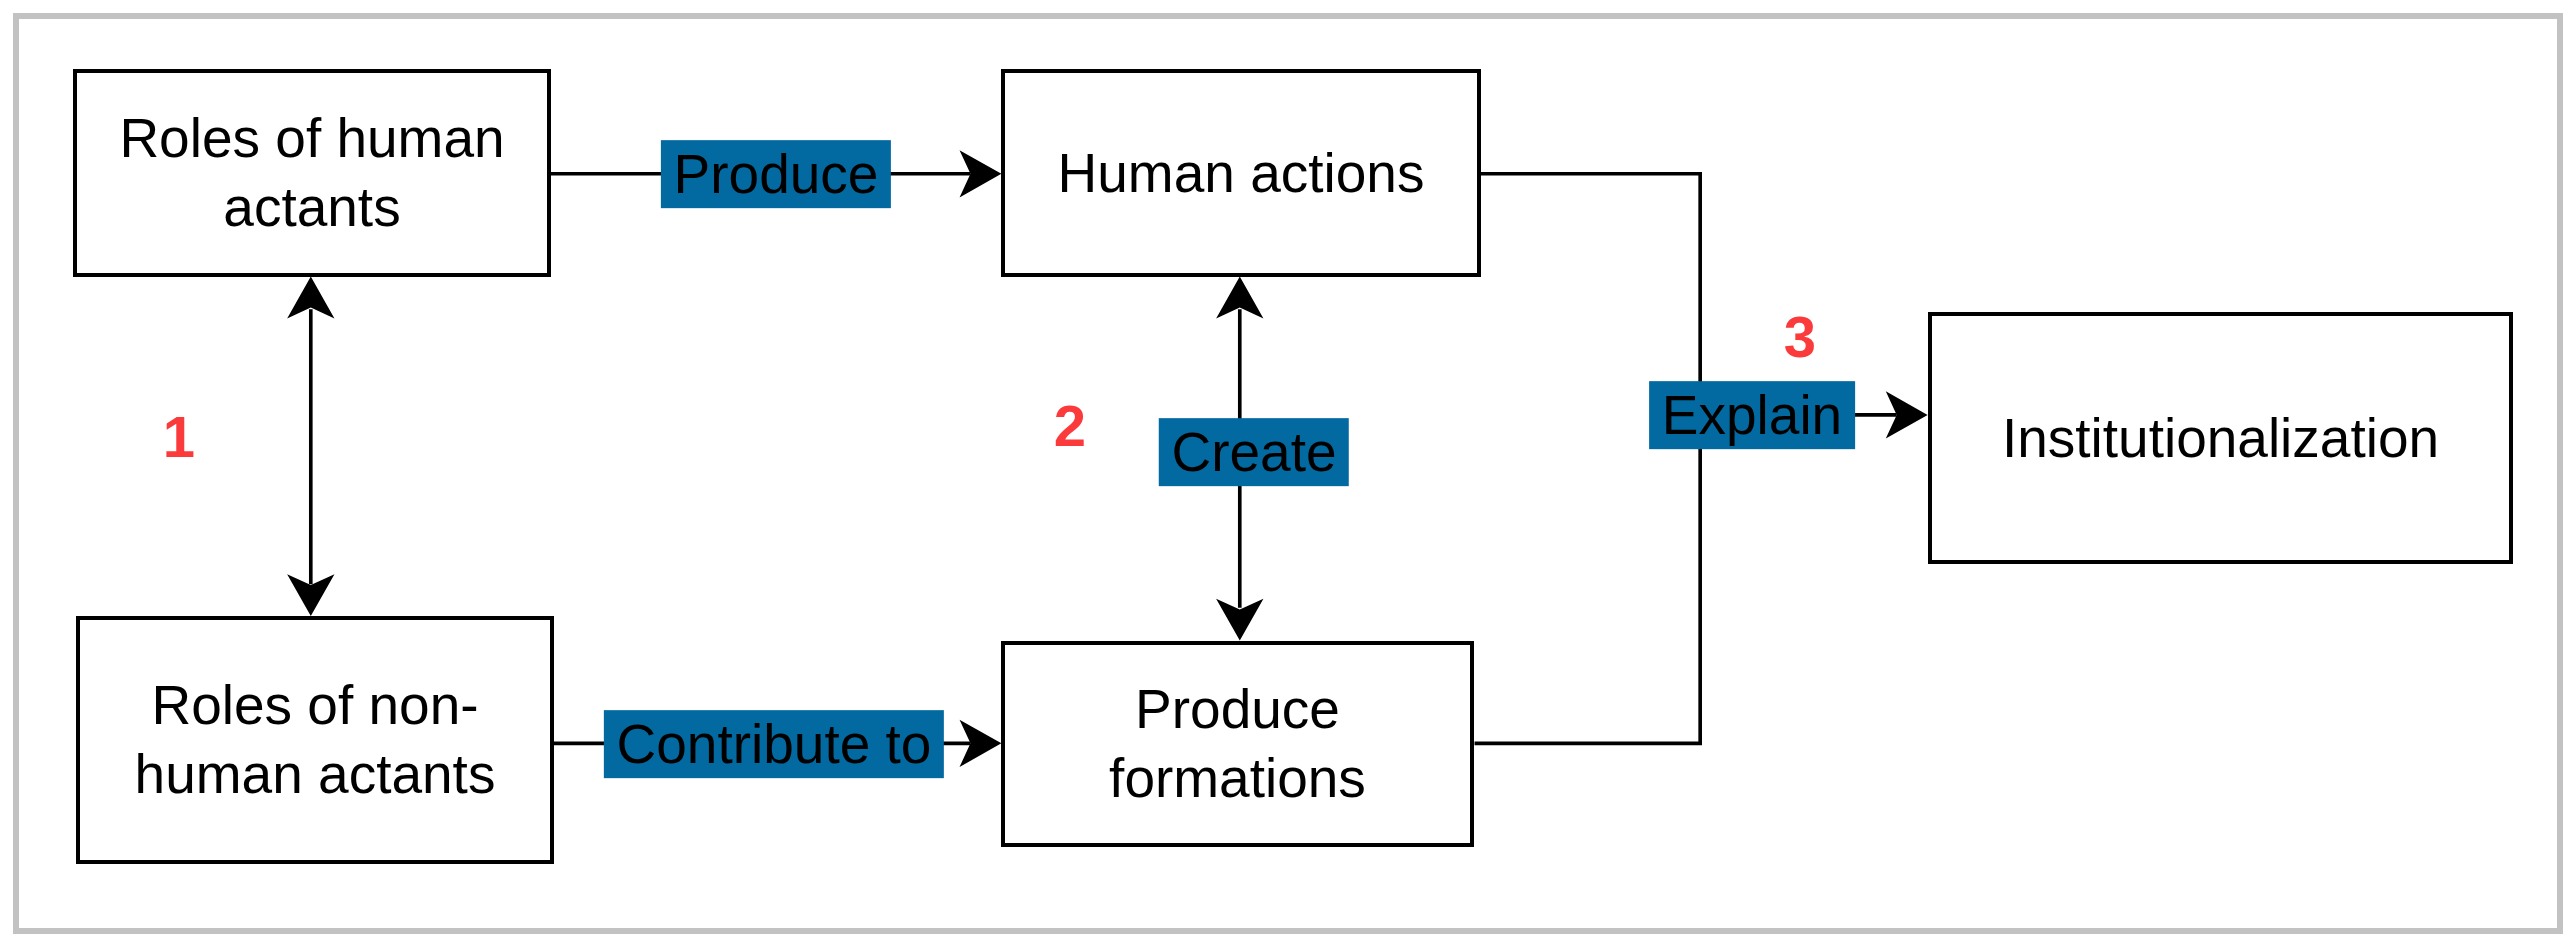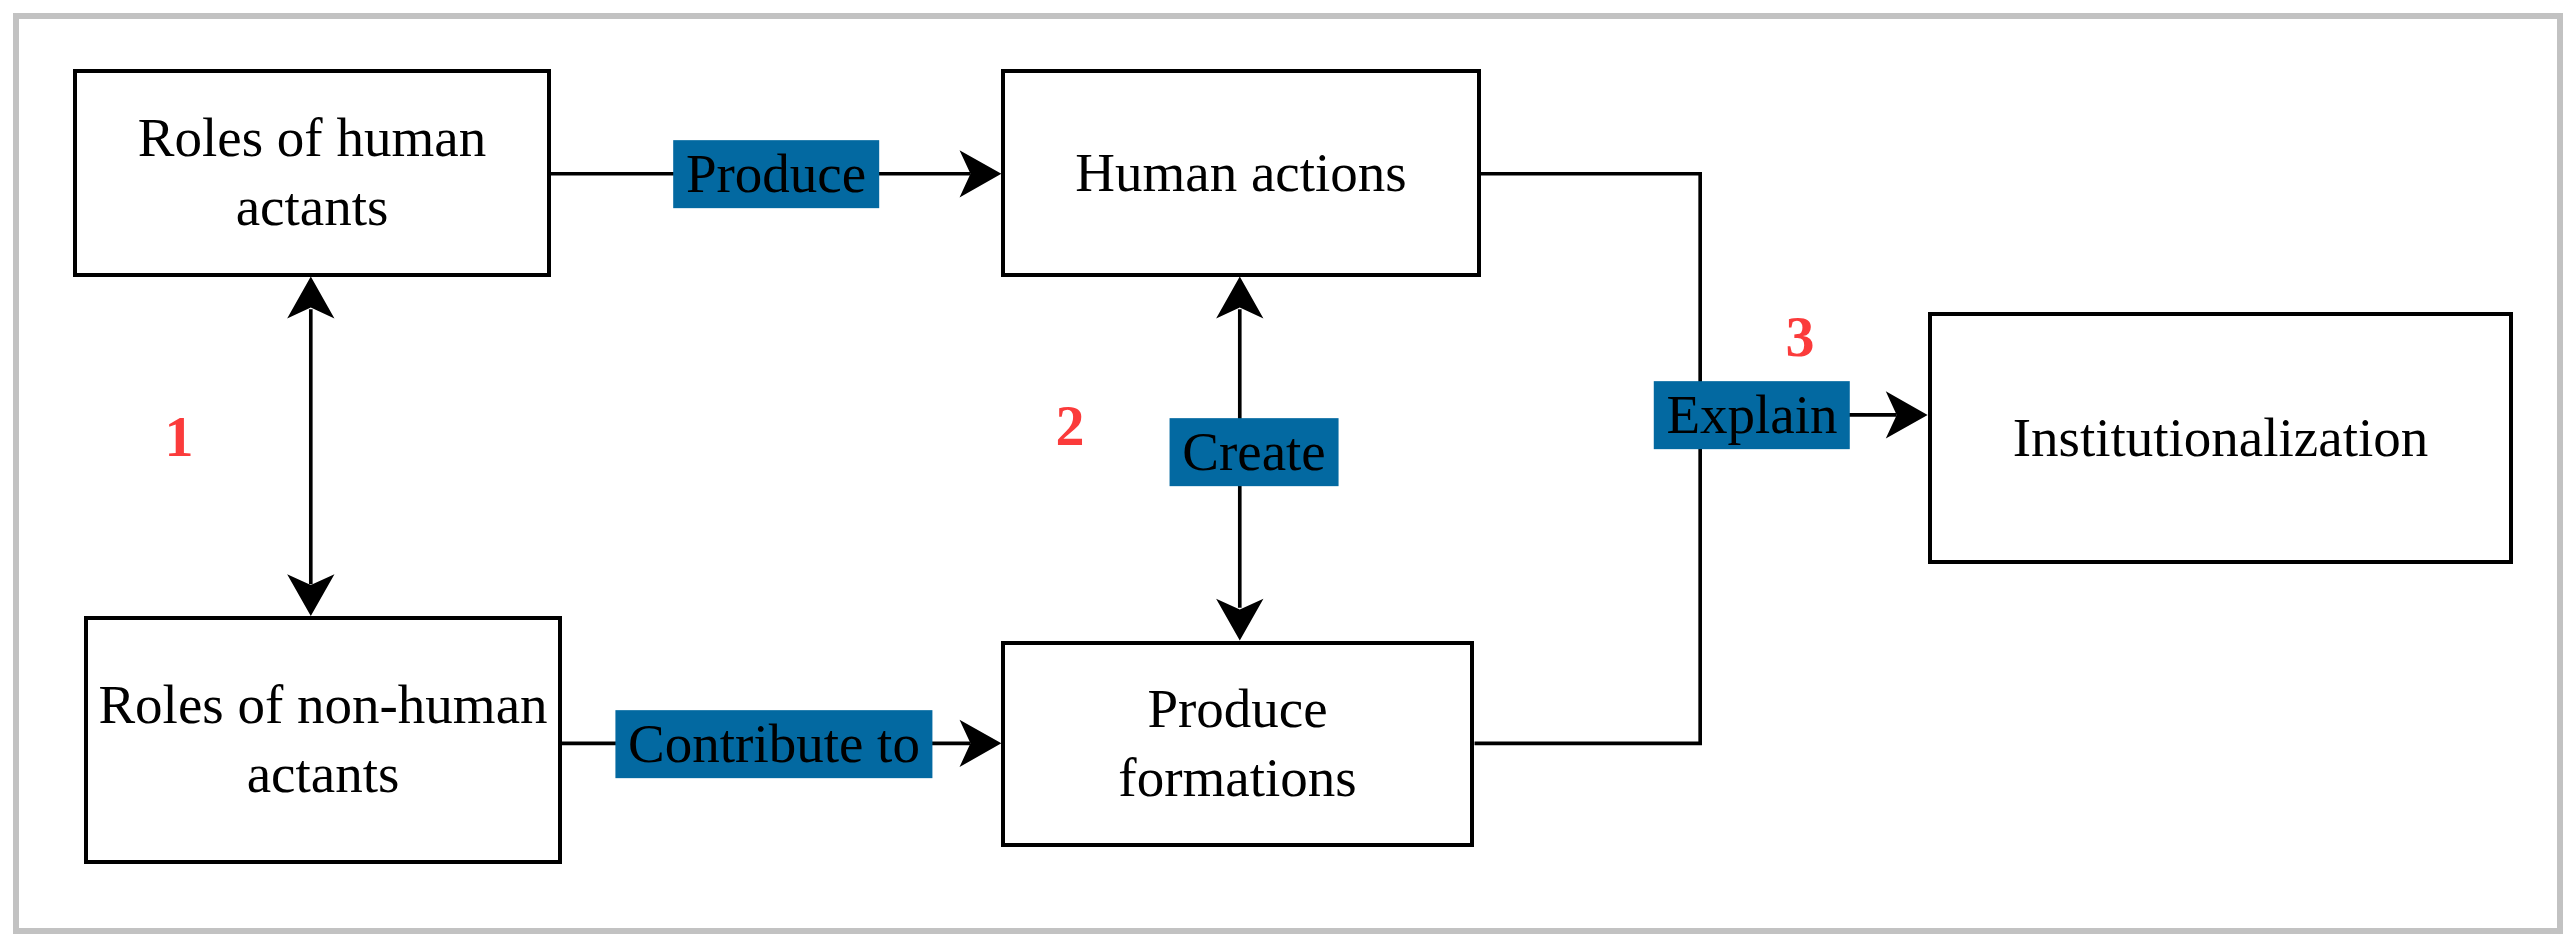--- a/index.html
+++ b/index.html
@@ -5,21 +5,21 @@
   html, body {
     margin: 0;
     padding: 0;
     background: #ffffff;
   }
   .canvas {
     position: relative;
     width: 2576px;
     height: 949px;
     background: #ffffff;
-    font-family: Liberation Serif, serif;
+    font-family: Liberation Sans, sans-serif;
     color: #000000;
     overflow: hidden;
     border-radius: 19px;
   }
   .frame {
     position: absolute;
     left: 12.7px;
     top: 12.7px;
     right: 12.7px;
     bottom: 14.6px;
@@ -42,21 +42,21 @@
     text-align: center;
     font-size: 55px;
     line-height: 1.25;
     box-sizing: border-box;
   }
   .node .node-text { display: inline-block; }
   .node .narrow { max-width: 319px; }
 
   #node-human-roles        { left: 73px;   top: 69px;  width: 478px; height: 208px; }
   #node-human-actions      { left: 1001px; top: 69px;  width: 480px; height: 208px; }
-  #node-nonhuman-roles     { left: 84px;   top: 616px; width: 478px; height: 248px; }
+  #node-nonhuman-roles     { left: 76px;   top: 616px; width: 478px; height: 248px; }
   #node-network-formations { left: 1001px; top: 641px; width: 473px; height: 206px; }
   #node-institutionalization { left: 1928px; top: 312px; width: 585px; height: 252px; }
 
   .edge-label {
     position: absolute;
     transform: translate(-50%, -50%);
     background: #0369a1;
     font-size: 55px;
     line-height: 1.1;
     padding: 3.6px 12.7px;

